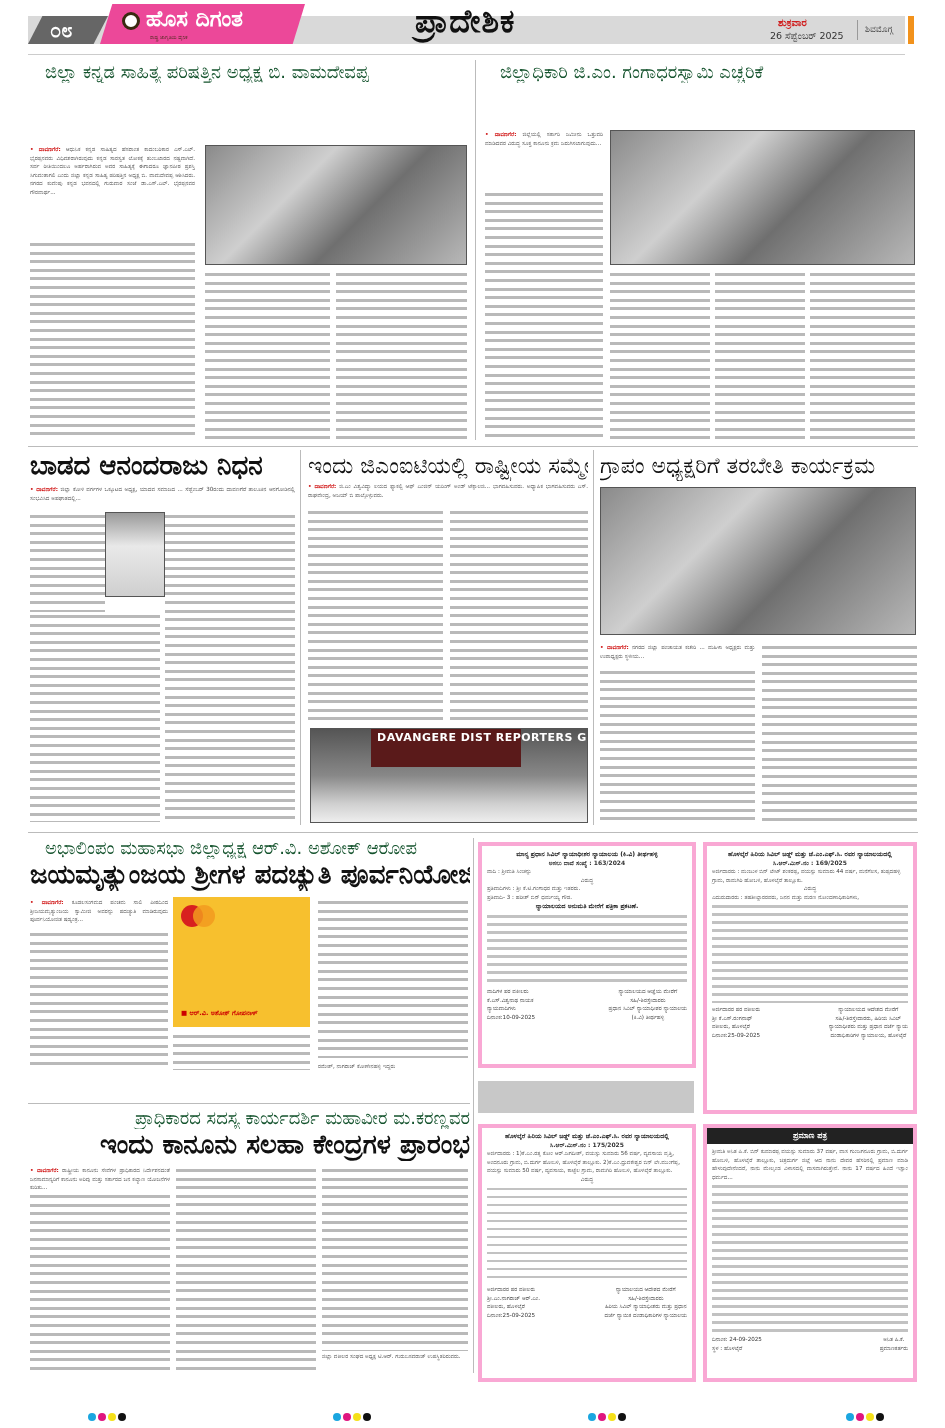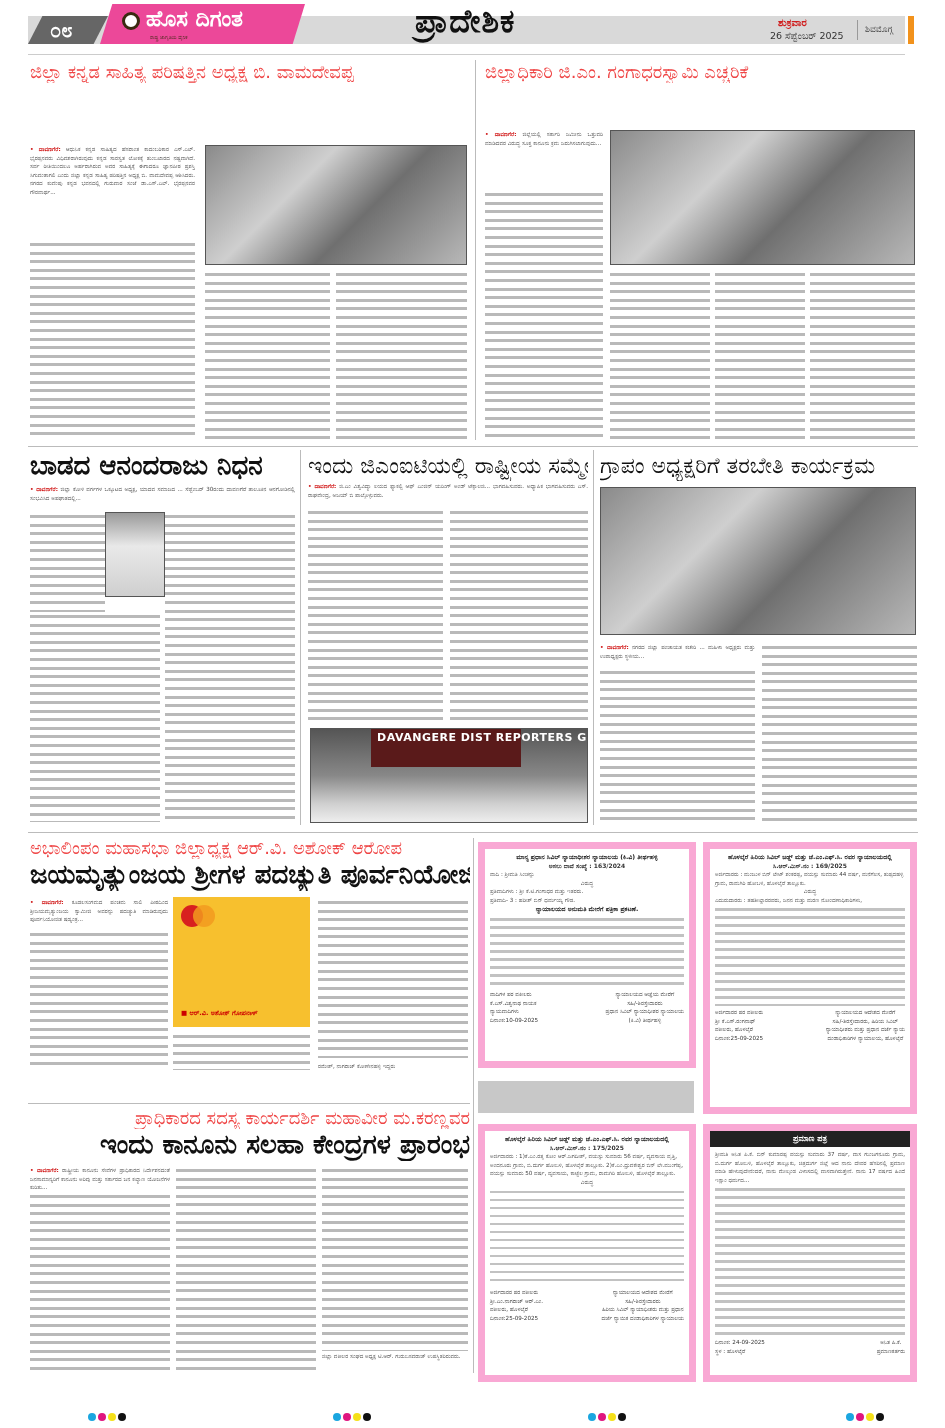--- a/index.html
+++ b/index.html
@@ -17,21 +17,21 @@
   .mh-section { position: absolute; left: 415px; top: 2px; font-size: 32px; font-weight: bold; color: #111; letter-spacing: 1px; }
   .mh-day { position: absolute; left: 778px; top: 17px; font-size: 10px; color: #d01e1e; font-weight: bold; }
   .mh-date { position: absolute; left: 770px; top: 30px; font-size: 9.5px; color: #333; }
   .mh-sep { position: absolute; left: 857px; top: 20px; width: 1px; height: 20px; background: #999; }
   .mh-city { position: absolute; left: 865px; top: 24px; font-size: 9px; color: #333; }
   .mh-bar { position: absolute; left: 908px; top: 16px; width: 6px; height: 28px; background: #f2921c; }
   .mh-rule { position: absolute; left: 28px; top: 54px; width: 877px; height: 1px; background: #ccc; }
 
   
   .story { position: absolute; }
-  .kicker { font-size: 18px; color: #ef4444; white-space: nowrap; overflow: hidden; line-height: 1.3; }
+  .kicker { font-size: 18px; color: #14532d; white-space: nowrap; overflow: hidden; line-height: 1.3; margin-left: 15px; }
   .headline { font-size: 28px; font-weight: bold; color: #111; white-space: nowrap; overflow: hidden; line-height: 1.2; }
   .hsmall { font-size: 26px; font-weight: bold; color: #111; white-space: nowrap; overflow: hidden; line-height: 1.2; }
   .hmid { font-size: 22px; color: #111; white-space: nowrap; overflow: hidden; line-height: 1.3; }
   .body-text { font-size: 5.6px; line-height: 8.6px; color: #444; text-align: justify; overflow: hidden; }
   .dateline { color: #c00; font-weight: bold; }
   .dateline::before { content: "• "; color: #d01e1e; }
   .vrule { position: absolute; width: 1px; background: #bbb; }
   .hrule { position: absolute; height: 1px; background: #bbb; }
   .photo { position: absolute; background: linear-gradient(135deg, #8a8a8a 0%, #cfcfcf 35%, #6f6f6f 60%, #b8b8b8 100%); border: 1px solid #555; overflow: hidden; }
   .banner-text { position: absolute; left: 30%; top: 2px; font-size: 11px; font-weight: bold; color: #fff; letter-spacing: 0.5px; white-space: nowrap; }
@@ -44,21 +44,21 @@
   .quote-box { position: absolute; left: 173px; top: 897px; width: 137px; height: 130px; background: #f7c02e; padding: 6px 8px; }
   .quote-mark { position: absolute; left: 8px; top: 8px; width: 30px; height: 30px; }
   .quote-mark .q1 { position: absolute; left: 0; top: 0; width: 22px; height: 22px; border-radius: 50%; background: #d8201f; }
   .quote-mark .q2 { position: absolute; left: 12px; top: 0; width: 22px; height: 22px; border-radius: 50%; background: #f29a1f; opacity: 0.85; }
   .quote-text { position: absolute; left: 8px; top: 8px; width: 122px; font-size: 6.8px; line-height: 10.2px; font-weight: bold; color: #222; }
   .quote-text .first { display: block; padding-left: 38px; }
   .quote-author { position: absolute; left: 8px; top: 112px; font-size: 6.5px; color: #c00; font-weight: bold; }
   .quote-author::before { content: "■ "; }
 
   
-  .notice { position: absolute; border: 7px solid #f9a8d4; padding: 3px 5px; background: #fff; overflow: hidden; }
+  .notice { position: absolute; border: 4px solid #f9a8d4; padding: 3px 5px; background: #fff; overflow: hidden; }
   .notice .n-head { font-size: 6.2px; font-weight: bold; text-align: center; line-height: 9px; color: #222; }
   .notice .n-case { font-size: 6px; text-align: center; font-weight: bold; line-height: 9px; color: #333; }
   .notice .n-row { font-size: 5.6px; line-height: 8.5px; color: #444; }
   .notice .n-title { font-size: 6.2px; text-align: center; font-weight: bold; line-height: 10px; }
   .notice .n-sign { display: flex; justify-content: space-between; font-size: 5.6px; line-height: 8.5px; color: #333; }
   .notice .n-lines { height: 60px; background: repeating-linear-gradient(#fff 0px, #fff 2.5px, #c2c2c2 2.5px, #c2c2c2 5px, #fff 5px, #fff 8px); margin: 2px 0; }
   .notice-black-head { background: #222; color: #fff; font-size: 8px; text-align: center; font-weight: bold; padding: 3px 0; margin: -3px -5px 3px -5px; }
 
   .gray-block { position: absolute; left: 478px; top: 1081px; width: 216px; height: 32px; background: #c8c8c8; }
 

